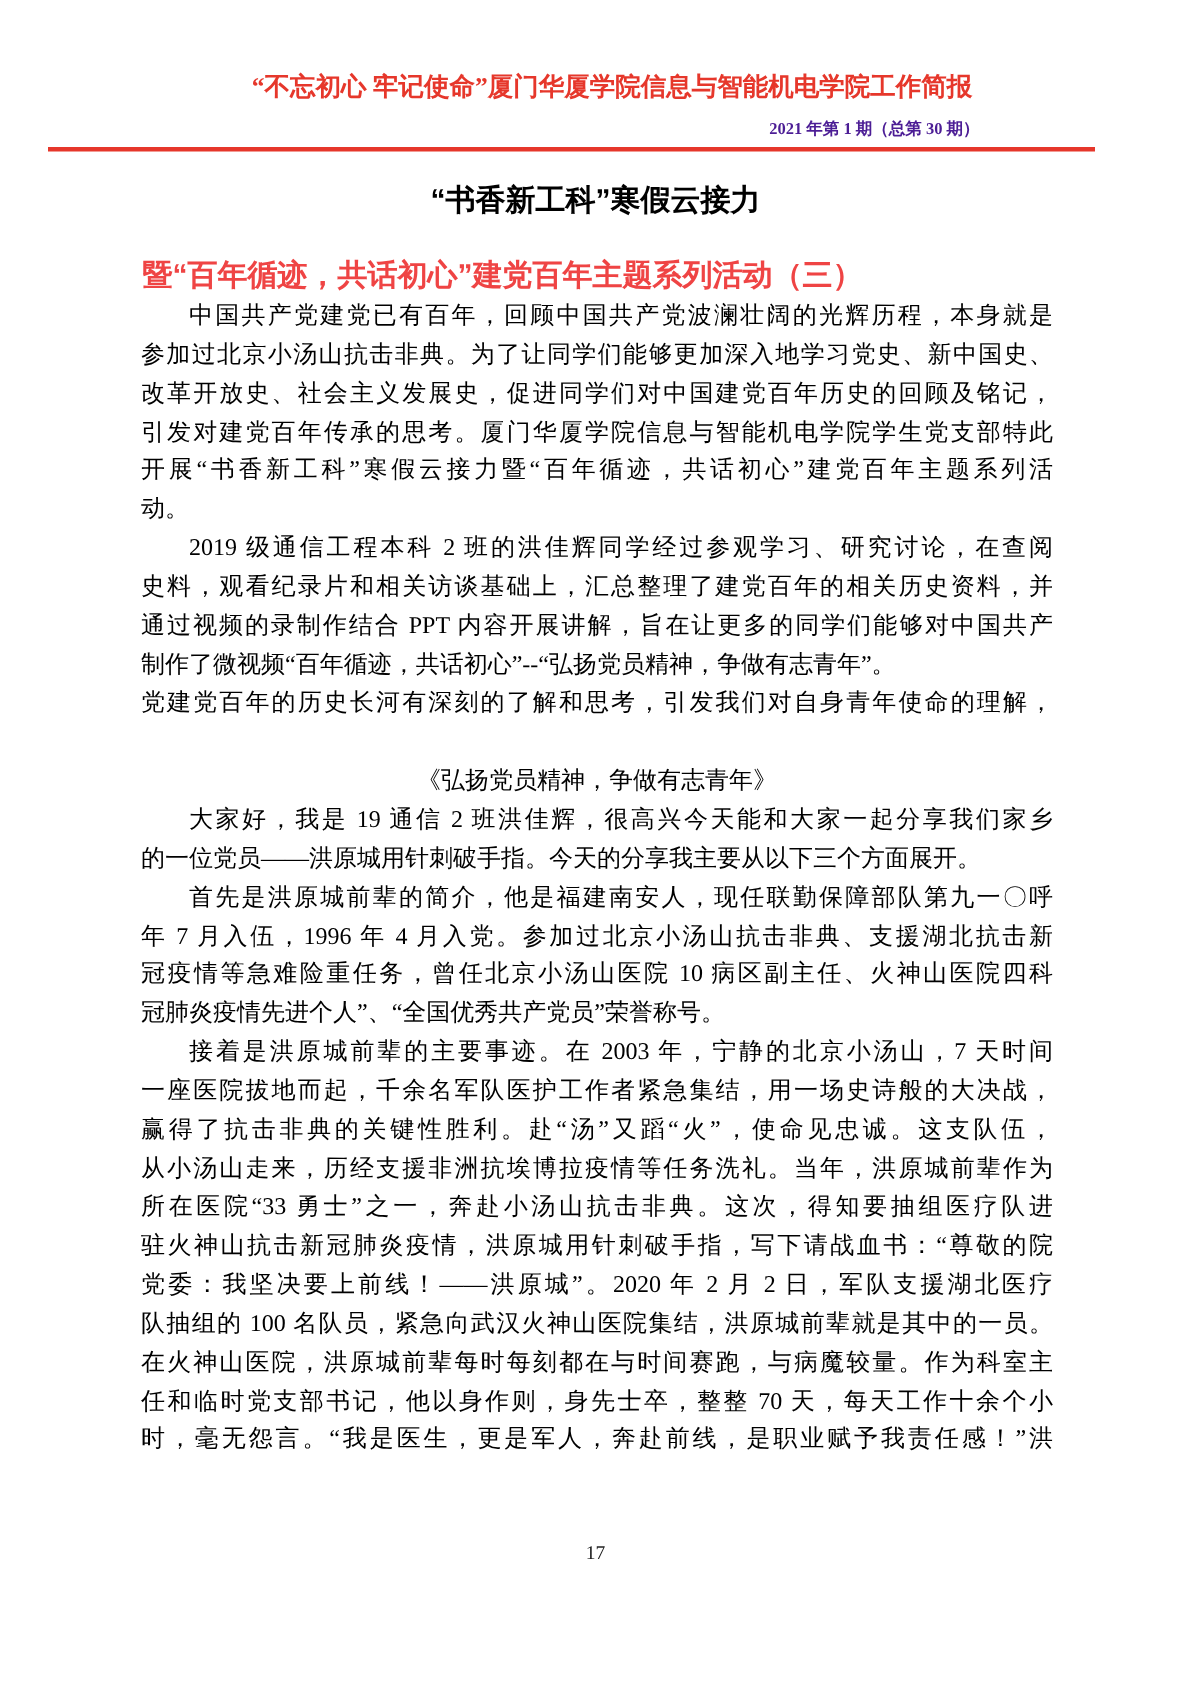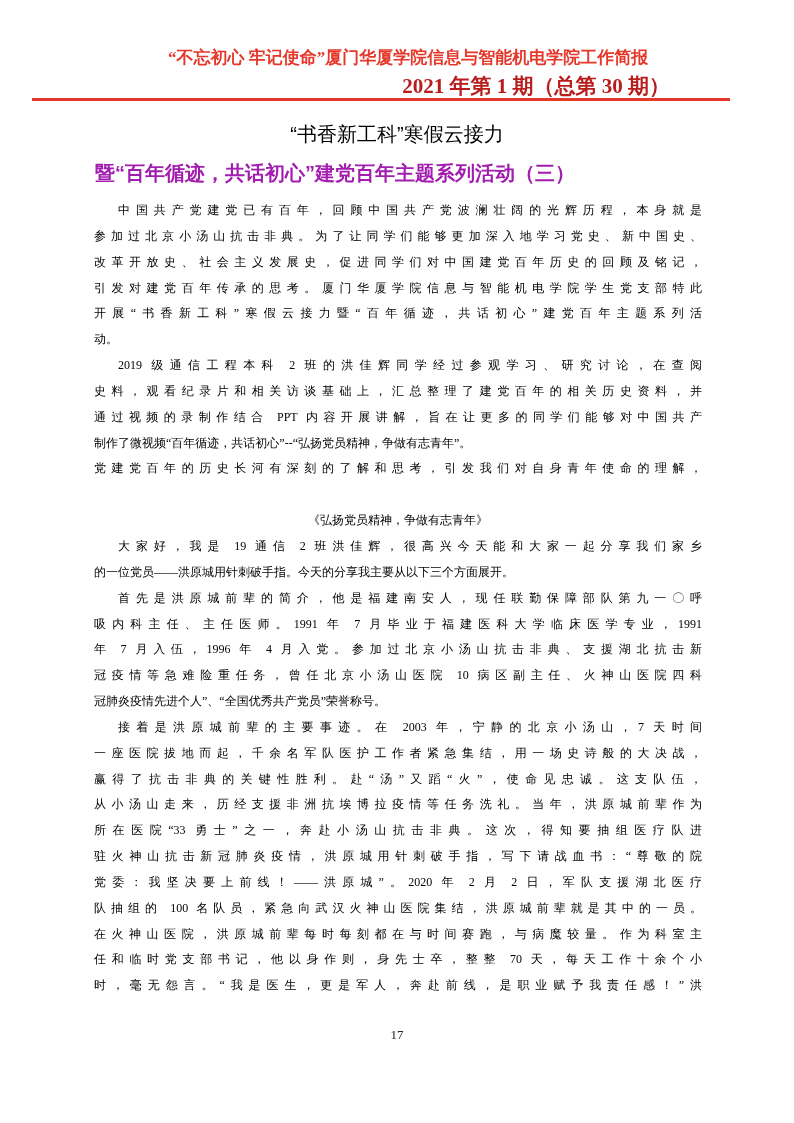--- a/index.html
+++ b/index.html
@@ -11,41 +11,41 @@
     color:#111;
     overflow:hidden;
   }
   .hdr1{
     position:absolute;top:46px;left:0;width:794px;
     text-align:center;padding-left:22px;box-sizing:border-box;
     font-weight:bold;font-size:17px;line-height:24px;
     color:#e6372b;
   }
   .hdr2{
-    position:absolute;top:75px;right:124px;
-    font-weight:bold;font-size:21px;line-height:22px;
-    color:#b91c1c;
+    position:absolute;top:75px;right:141px;
+    font-weight:bold;font-size:11px;line-height:22px;
+    color:#4c1d95;
   }
   .rule{
     position:absolute;top:98px;left:32px;width:698px;height:2.5px;
     background:#e6372b;
   }
   .title1{
     position:absolute;top:121px;left:0;width:794px;text-align:center;
     font-family:"Liberation Sans","DejaVu Sans",sans-serif;
-    font-weight:normal;font-size:20px;line-height:26px;color:#000;
+    font-weight:bold;font-size:20px;line-height:26px;color:#000;
   }
   .title2{
-    position:absolute;top:160px;left:0;width:670px;text-align:center;
+    position:absolute;top:171px;left:0;width:670px;text-align:center;
     font-family:"Liberation Sans","DejaVu Sans",sans-serif;
-    font-weight:bold;font-size:20px;line-height:26px;color:#a21caf;
+    font-weight:bold;font-size:20px;line-height:26px;color:#ef4444;
   }
   .body{
     position:absolute;top:198px;left:94px;width:608px;
-    font-size:12px;color:#000;
+    font-size:16px;color:#000;
   }
   .l{
     min-height:25.85px;line-height:25.85px;
     text-align:left;
   }
   .just{
     text-align:justify;
     text-align-last:justify;
   }
   .ind{ text-indent:2em; }
@@ -81,21 +81,20 @@
     <div class="l ind just">2019 级通信工程本科 2 班的洪佳辉同学经过参观学习、研究讨论，在查阅</div>
     <div class="l just">史料，观看纪录片和相关访谈基础上，汇总整理了建党百年的相关历史资料，并</div>
     <div class="l just">通过视频的录制作结合 PPT 内容开展讲解，旨在让更多的同学们能够对中国共产</div>
     <div class="l">制作了微视频“百年循迹，共话初心”--“弘扬党员精神，争做有志青年”。</div>
     <div class="l just">党建党百年的历史长河有深刻的了解和思考，引发我们对自身青年使命的理解，</div>
     <div class="l"></div>
     <div class="l center">《弘扬党员精神，争做有志青年》</div>
     <div class="l ind just">大家好，我是 19 通信 2 班洪佳辉，很高兴今天能和大家一起分享我们家乡</div>
     <div class="l">的一位党员——洪原城用针刺破手指。今天的分享我主要从以下三个方面展开。</div>
     <div class="l ind just">首先是洪原城前辈的简介，他是福建南安人，现任联勤保障部队第九一〇呼</div>
-    <div class="l just">吸内科主任、主任医师。1991 年 7 月毕业于福建医科大学临床医学专业，1991</div>
     <div class="l just">年 7 月入伍，1996 年 4 月入党。参加过北京小汤山抗击非典、支援湖北抗击新</div>
     <div class="l just">冠疫情等急难险重任务，曾任北京小汤山医院 10 病区副主任、火神山医院四科</div>
     <div class="l">冠肺炎疫情先进个人”、“全国优秀共产党员”荣誉称号。</div>
     <div class="l ind just">接着是洪原城前辈的主要事迹。在 2003 年，宁静的北京小汤山，7 天时间</div>
     <div class="l just">一座医院拔地而起，千余名军队医护工作者紧急集结，用一场史诗般的大决战，</div>
     <div class="l just">赢得了抗击非典的关键性胜利。赴“汤”又蹈“火”，使命见忠诚。这支队伍，</div>
     <div class="l just">从小汤山走来，历经支援非洲抗埃博拉疫情等任务洗礼。当年，洪原城前辈作为</div>
     <div class="l just">所在医院“33 勇士”之一，奔赴小汤山抗击非典。这次，得知要抽组医疗队进</div>
     <div class="l just">驻火神山抗击新冠肺炎疫情，洪原城用针刺破手指，写下请战血书：“尊敬的院</div>
     <div class="l just">党委：我坚决要上前线！——洪原城”。2020 年 2 月 2 日，军队支援湖北医疗</div>

